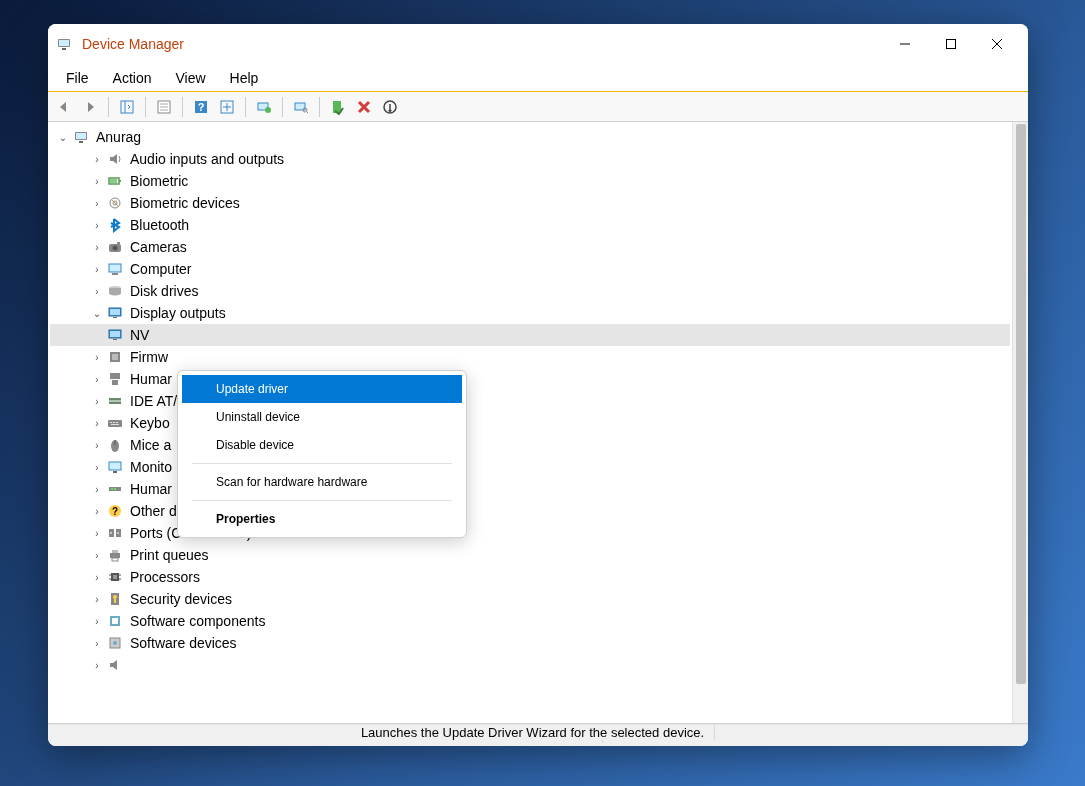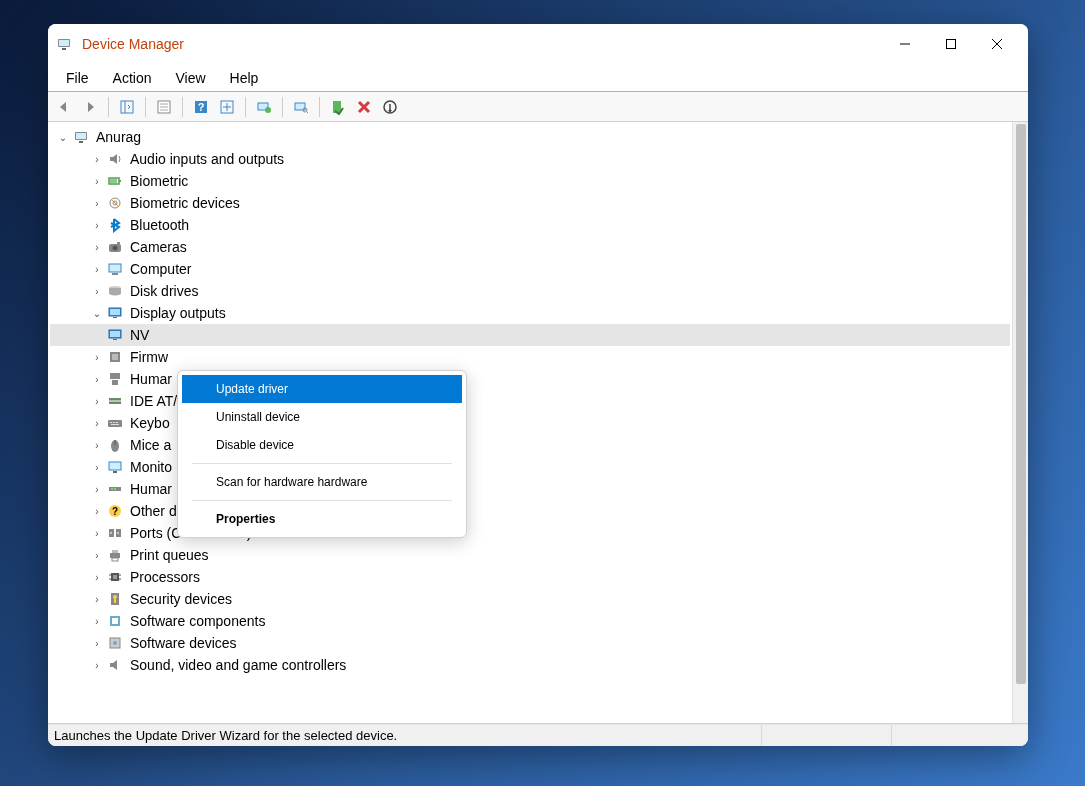--- a/index.html
+++ b/index.html
@@ -125,20 +125,21 @@
   .depth-2 { padding-left: 74px; }
   .statusbar {
     height: 22px;
     display: flex;
     align-items: center;
     padding: 0 6px;
     font-size: 13px;
     background: #f0f0f0;
     color: #000;
     border-top: 1px solid #e8e8e8;
+    flex-direction: column;
   }
   .statusbar .seg { border-right: 1px solid #d8d8d8; height: 100%; padding-right: 10px; display: flex; align-items: center; }
   .context-menu {
     position: absolute;
     left: 177px;
     top: 370px;
     width: 290px;
     background: #fff;
     border: 1px solid #d0d0d0;
     border-radius: 6px;
@@ -545,21 +546,20 @@
           </span>
     <span class="node-label">Software devices</span>
   </div>
         <div class="tree-node depth-1">
     <span class="expander">›</span>
     <span class="node-icon">
             <svg width="16" height="16" viewBox="0 0 16 16">
               <path d="M3 6 L6 6 L10 3 L10 13 L6 10 L3 10 Z" fill="#888"></path>
             </svg>
           </span>
-    <span class="node-label">Sound, video and game controllers</span>
   </div>
       </div>
     <div class="scrollbar">
       <div class="scrollbar-thumb"></div>
     </div>
   </div>
 
   <div class="statusbar">
     <div class="seg" style="flex:1">Launches the Update Driver Wizard for the selected device.</div>
     <div style="width:130px; border-right:1px solid #d8d8d8; height:100%"></div>

